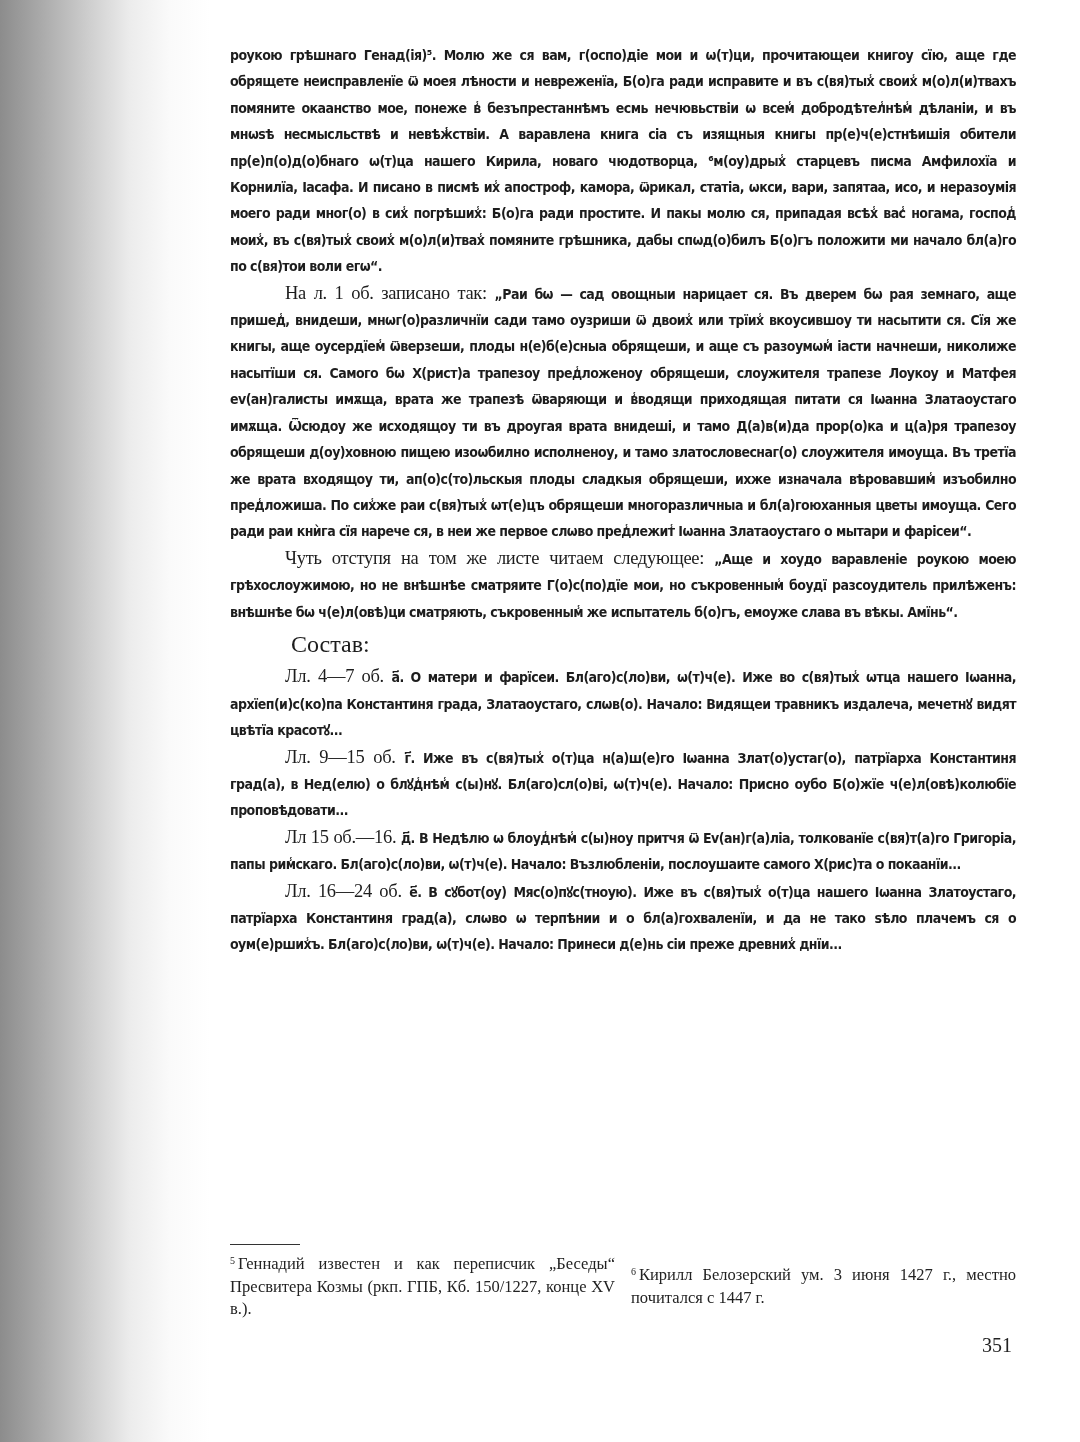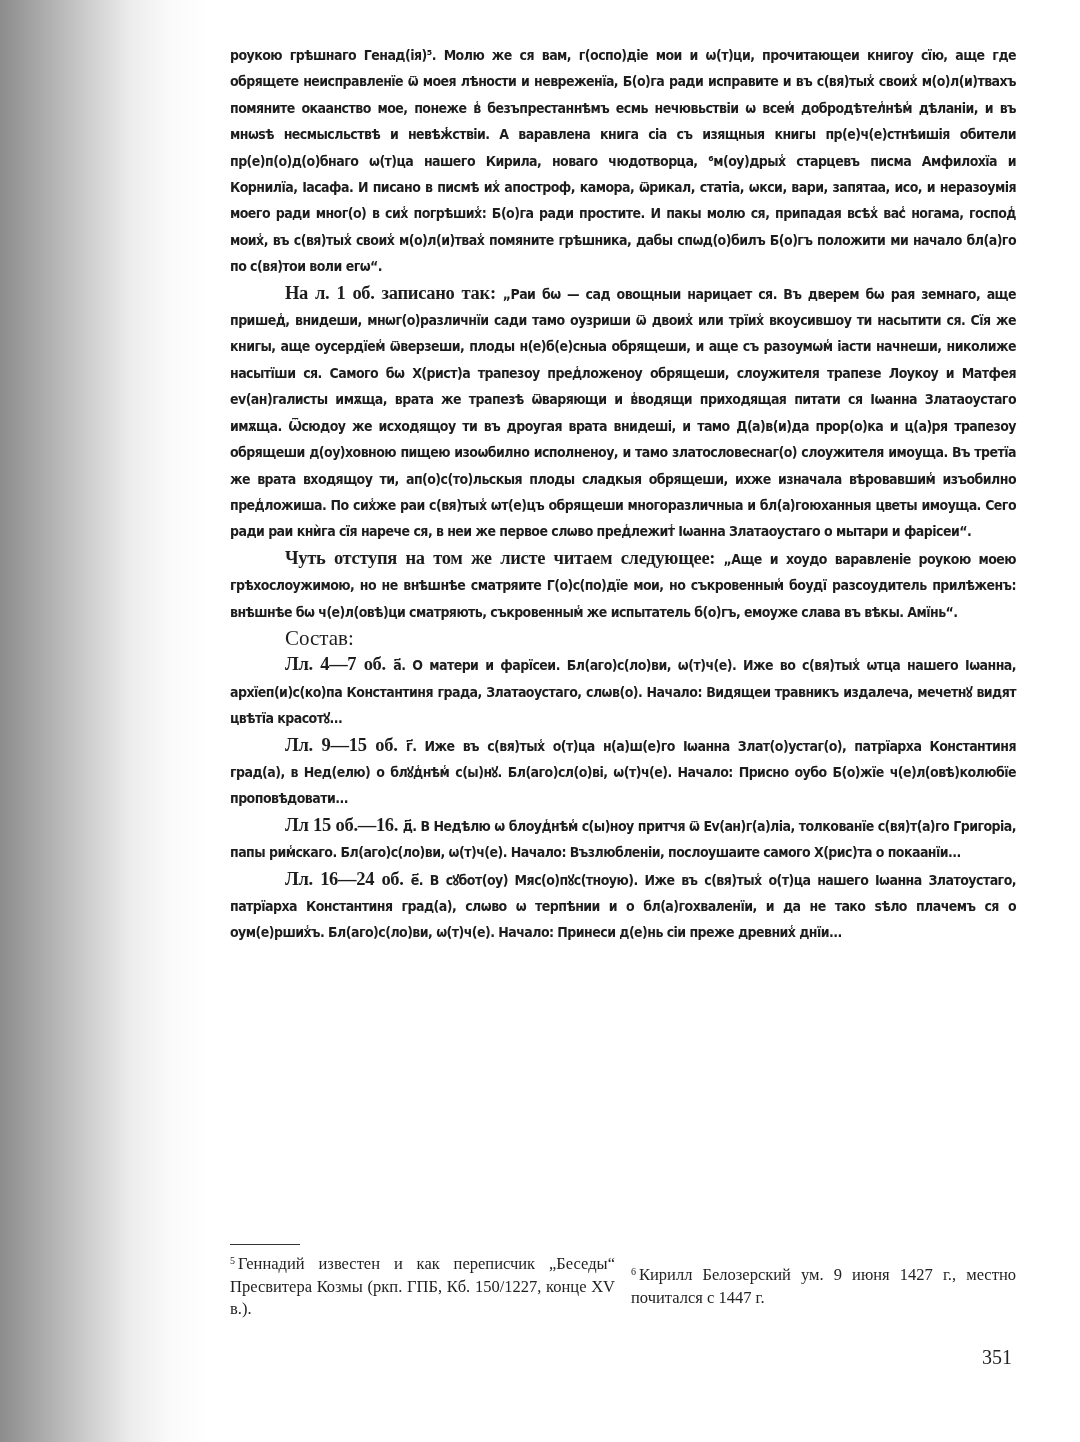--- a/index.html
+++ b/index.html
@@ -12,41 +12,41 @@
     position: absolute; left: 230px; top: 42px; width: 786px;
   }
   .para {
     font-family: "DejaVu Sans Condensed", "DejaVu Sans", sans-serif;
     font-size: 15.2px; line-height: 26.4px; text-align: justify;
     letter-spacing: -0.2px; margin: 0; font-stretch: condensed;
     font-weight: bold;
   }
   .slav { font-family: "DejaVu Sans", sans-serif; font-weight: bold; font-size: 14px; letter-spacing: -0.55px; }
   .modern {
-    font-family: "Liberation Serif", serif; font-weight: bold;
+    font-family: "Liberation Serif", serif; font-weight: normal;
     font-size: 18.5px; letter-spacing: -0.3px;
   }
   .indent { text-indent: 55px; }
   .heading-line {
-    font-family: "Liberation Serif", serif; font-size: 21px; line-height: 26.4px;
-    margin: 0; text-indent: 55px;
+    font-family: "Liberation Serif", serif; font-size: 24px; line-height: 26.4px;
+    margin: 6px; text-indent: 55px;
   }
   .footnote-rule {
     position: absolute; left: 230px; top: 1244px; width: 70px; height: 1px; background: #333;
   }
   .footnotes {
     position: absolute; left: 230px; top: 1250px; width: 786px;
     display: flex; justify-content: space-between;
     font-family: "Liberation Serif", serif; font-size: 16.5px; line-height: 22.5px; color: #222; align-items: center;
   }
   .fn { width: 385px; text-align: justify; }
   .fn sup { font-size: 10px; vertical-align: 5px; margin-right: 3px; }
   .page-number {
     position: absolute; left: 982px; top: 1334px;
-    font-family: "Liberation Serif", serif; font-size: 20px; color: #222; margin-top: 12px;
+    font-family: "Liberation Serif", serif; font-size: 20px; color: #222;
   }
 </style>
 </head>
 <body>
 
 <div class="page">
   <p class="para slav">
     <span>роукою грѣшнаго Генад(ія)⁵. Молю же ся вам, г(оспо)діе мои и ѡ(т)ци, прочитающеи книгоу сїю, аще где обрящете неисправленїе ѿ моея лѣности и невреженїа, Б(о)га ради исправите и въ с(вя)тых̾ своих̾ м(о)л(и)твахъ помяните окаанство мое, понеже в̾ безъпрестаннѣмъ есмь нечювьствіи ѡ всем̾ добродѣтел̾нѣм̾ дѣланіи, и въ мнѡѕѣ несмысльствѣ и невѣж̾̾ствіи. А варавлена книга сіа съ изящныя книгы пр(е)ч(е)стнѣишія обители пр(е)п(о)д(о)бнаго ѡ(т)ца нашего Кирила, новаго чюдотворца, ⁶м(оу)дрых̾ старцевъ писма Амфилохїа и Корнилїа, Іасафа. И писано в писмѣ их̾ апостроф, камора, ѿрикал, статіа, ѡкси, вари, запятаа, исо, и неразоумія моего ради мног(о) в сих̾ погрѣших̾: Б(о)га ради простите. И пакы молю ся, припадая всѣх̾ вас̾ ногама, господ̾ моих̾, въ с(вя)тых̾ своих̾ м(о)л(и)твах̾ помяните грѣшника, дабы спѡд(о)билъ Б(о)гъ положити ми начало бл(а)го по с(вя)тои воли егѡ“.</span>
   </p>
   <p class="para indent">
@@ -69,17 +69,17 @@
     <span class="modern">Лл. 16—24 об. </span><span class="slav">е҃. В сꙋбот(оу) Мяс(о)пꙋс(тноую). Иже въ с(вя)тых̾ о(т)ца нашего Іѡанна Златоустаго, патрїарха Константиня град(а), слѡво ѡ терпѣнии и о бл(а)гохваленїи, и да не тако ѕѣло плачемъ ся о оум(е)рших̾ъ. Бл(аго)с(ло)ви, ѡ(т)ч(е). Начало: Принеси д(е)нь сіи прежe древних̾ днїи...</span>
   </p>
 </div>
 
 <div class="footnote-rule"></div>
 <div class="footnotes">
   <div class="fn">
     <sup>5</sup><span>Геннадий известен и как переписчик „Беседы“ Пресвитера Козмы (ркп. ГПБ, Кб. 150/1227, конце XV в.).</span>
   </div>
   <div class="fn">
-    <sup>6</sup><span>Кирилл Белозерский ум. 9 июня 1427 г., местно почитался с 1447 г.</span>
+    <sup>6</sup><span>Кирилл Белозерский ум. 3 июня 1427 г., местно почитался с 1447 г.</span>
   </div>
 </div>
 
 <div class="page-number">351</div>
 
 </body></html>

